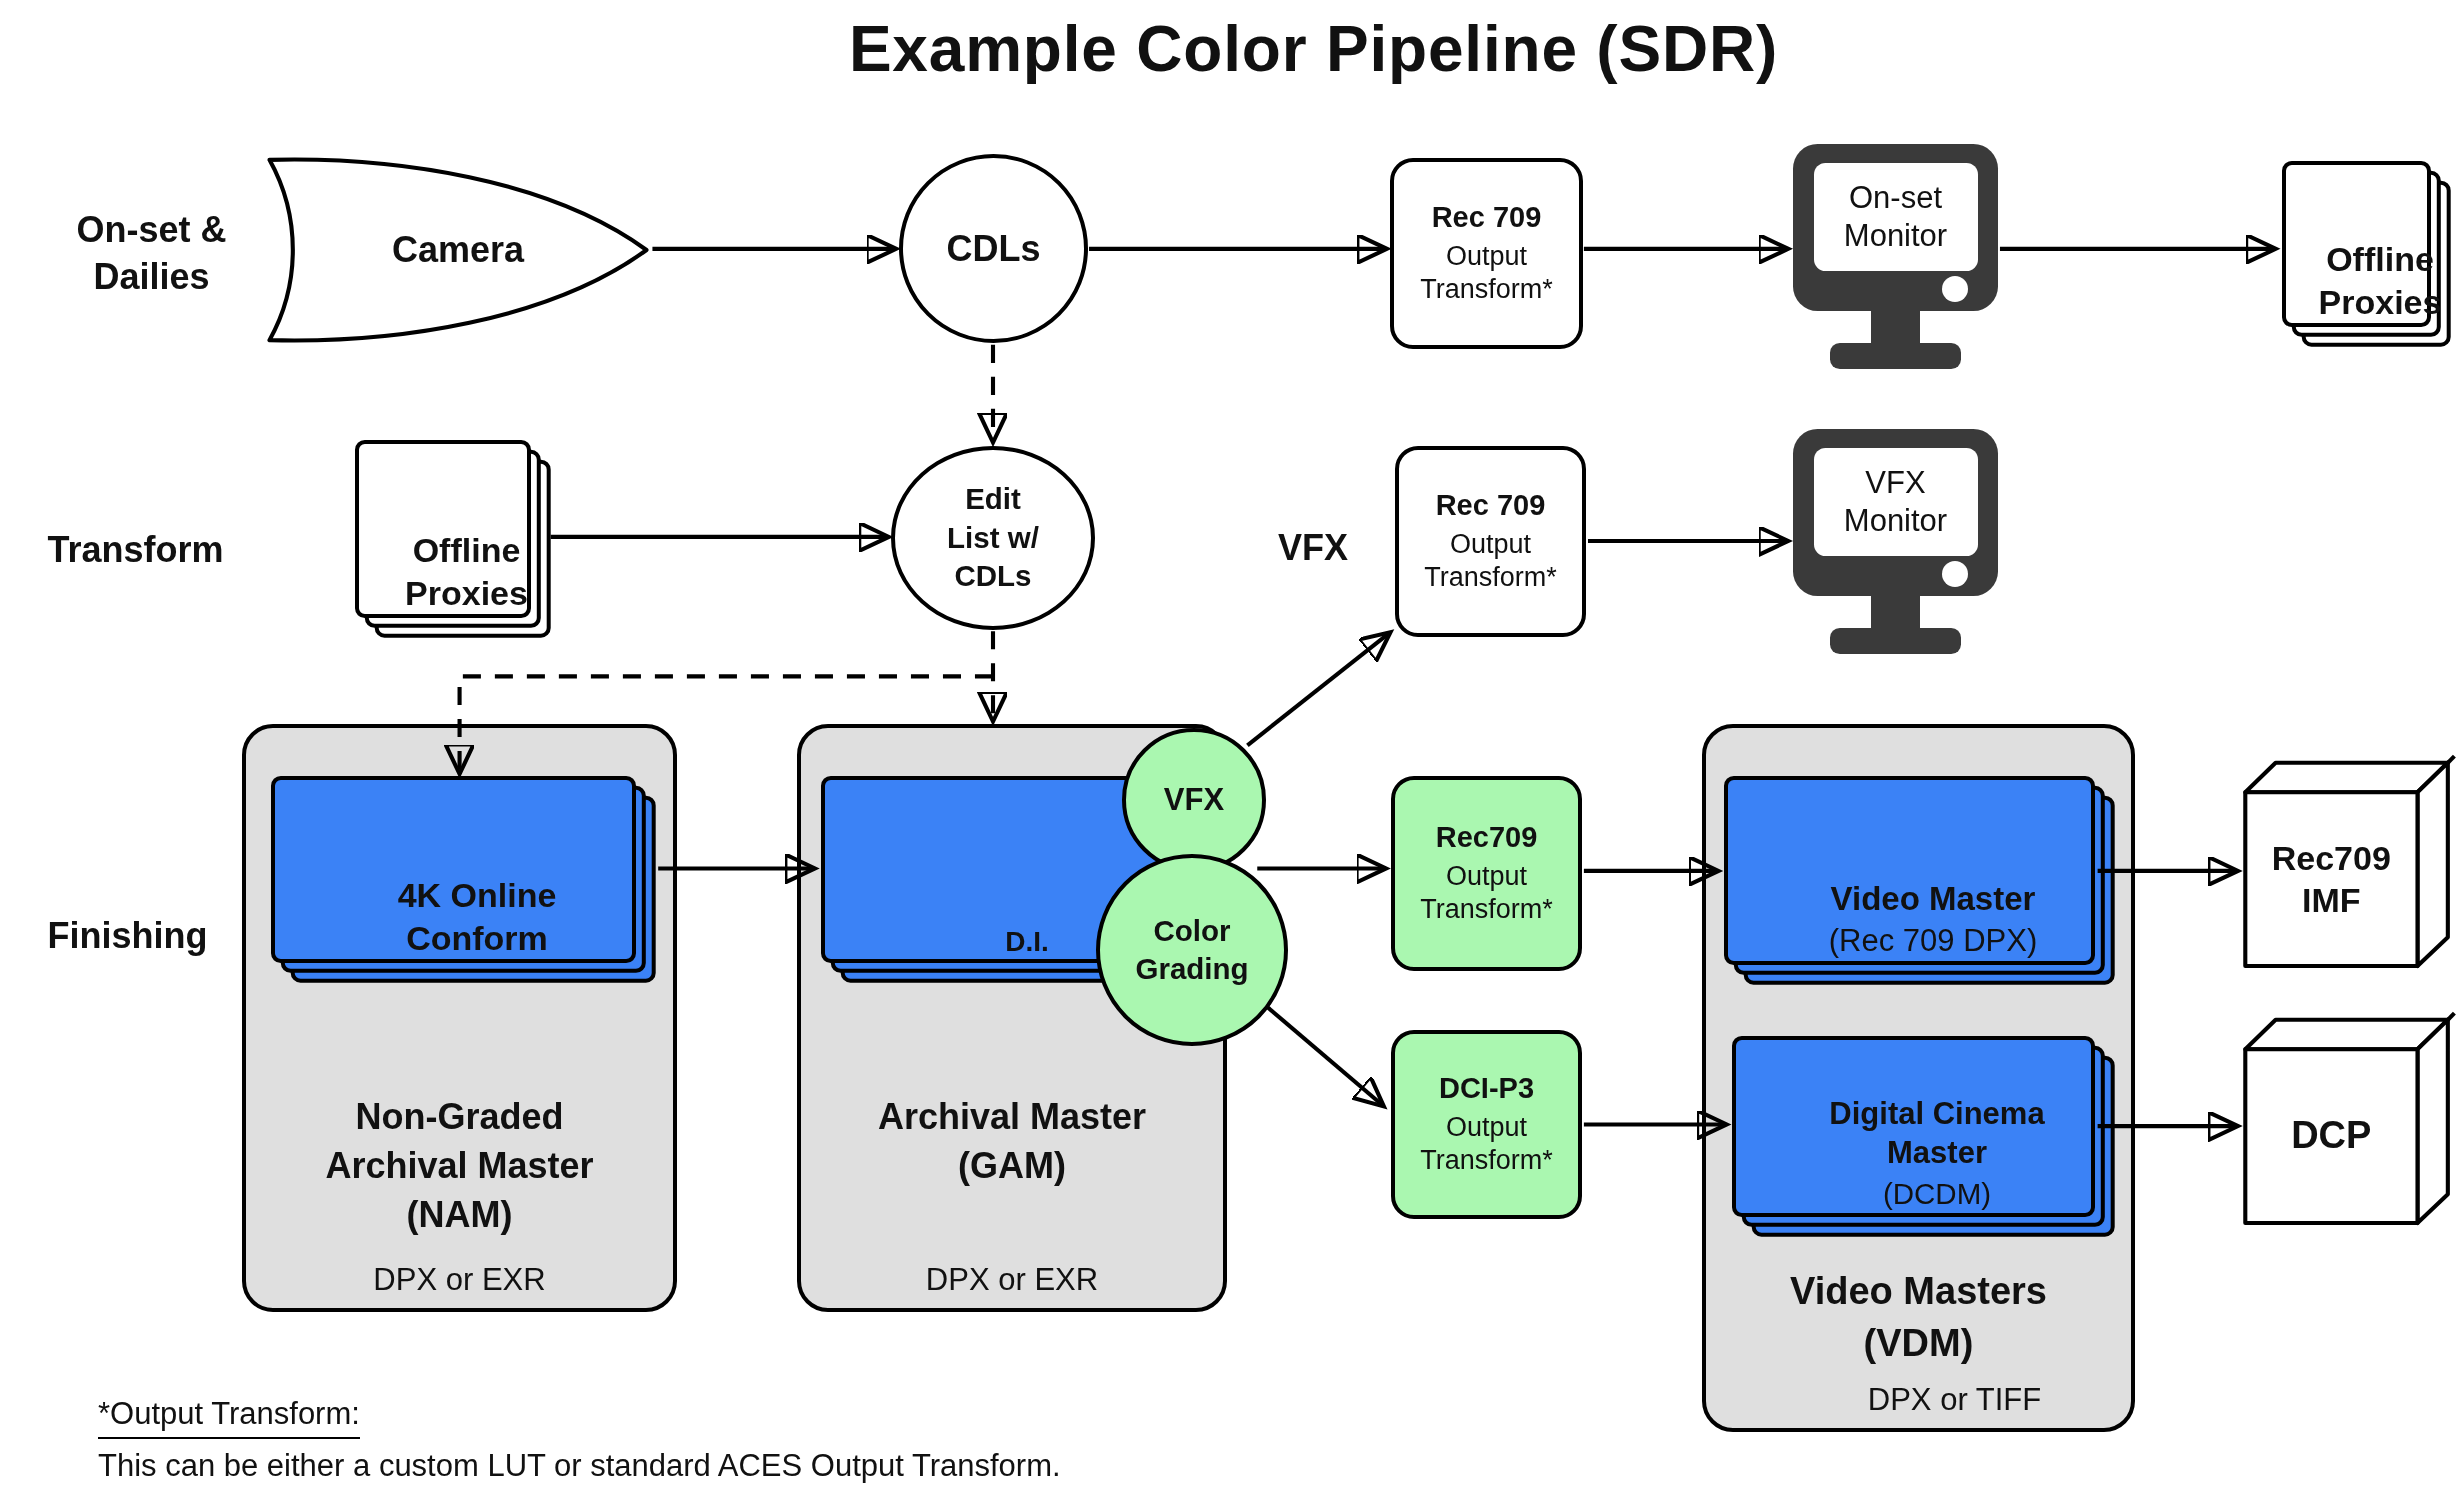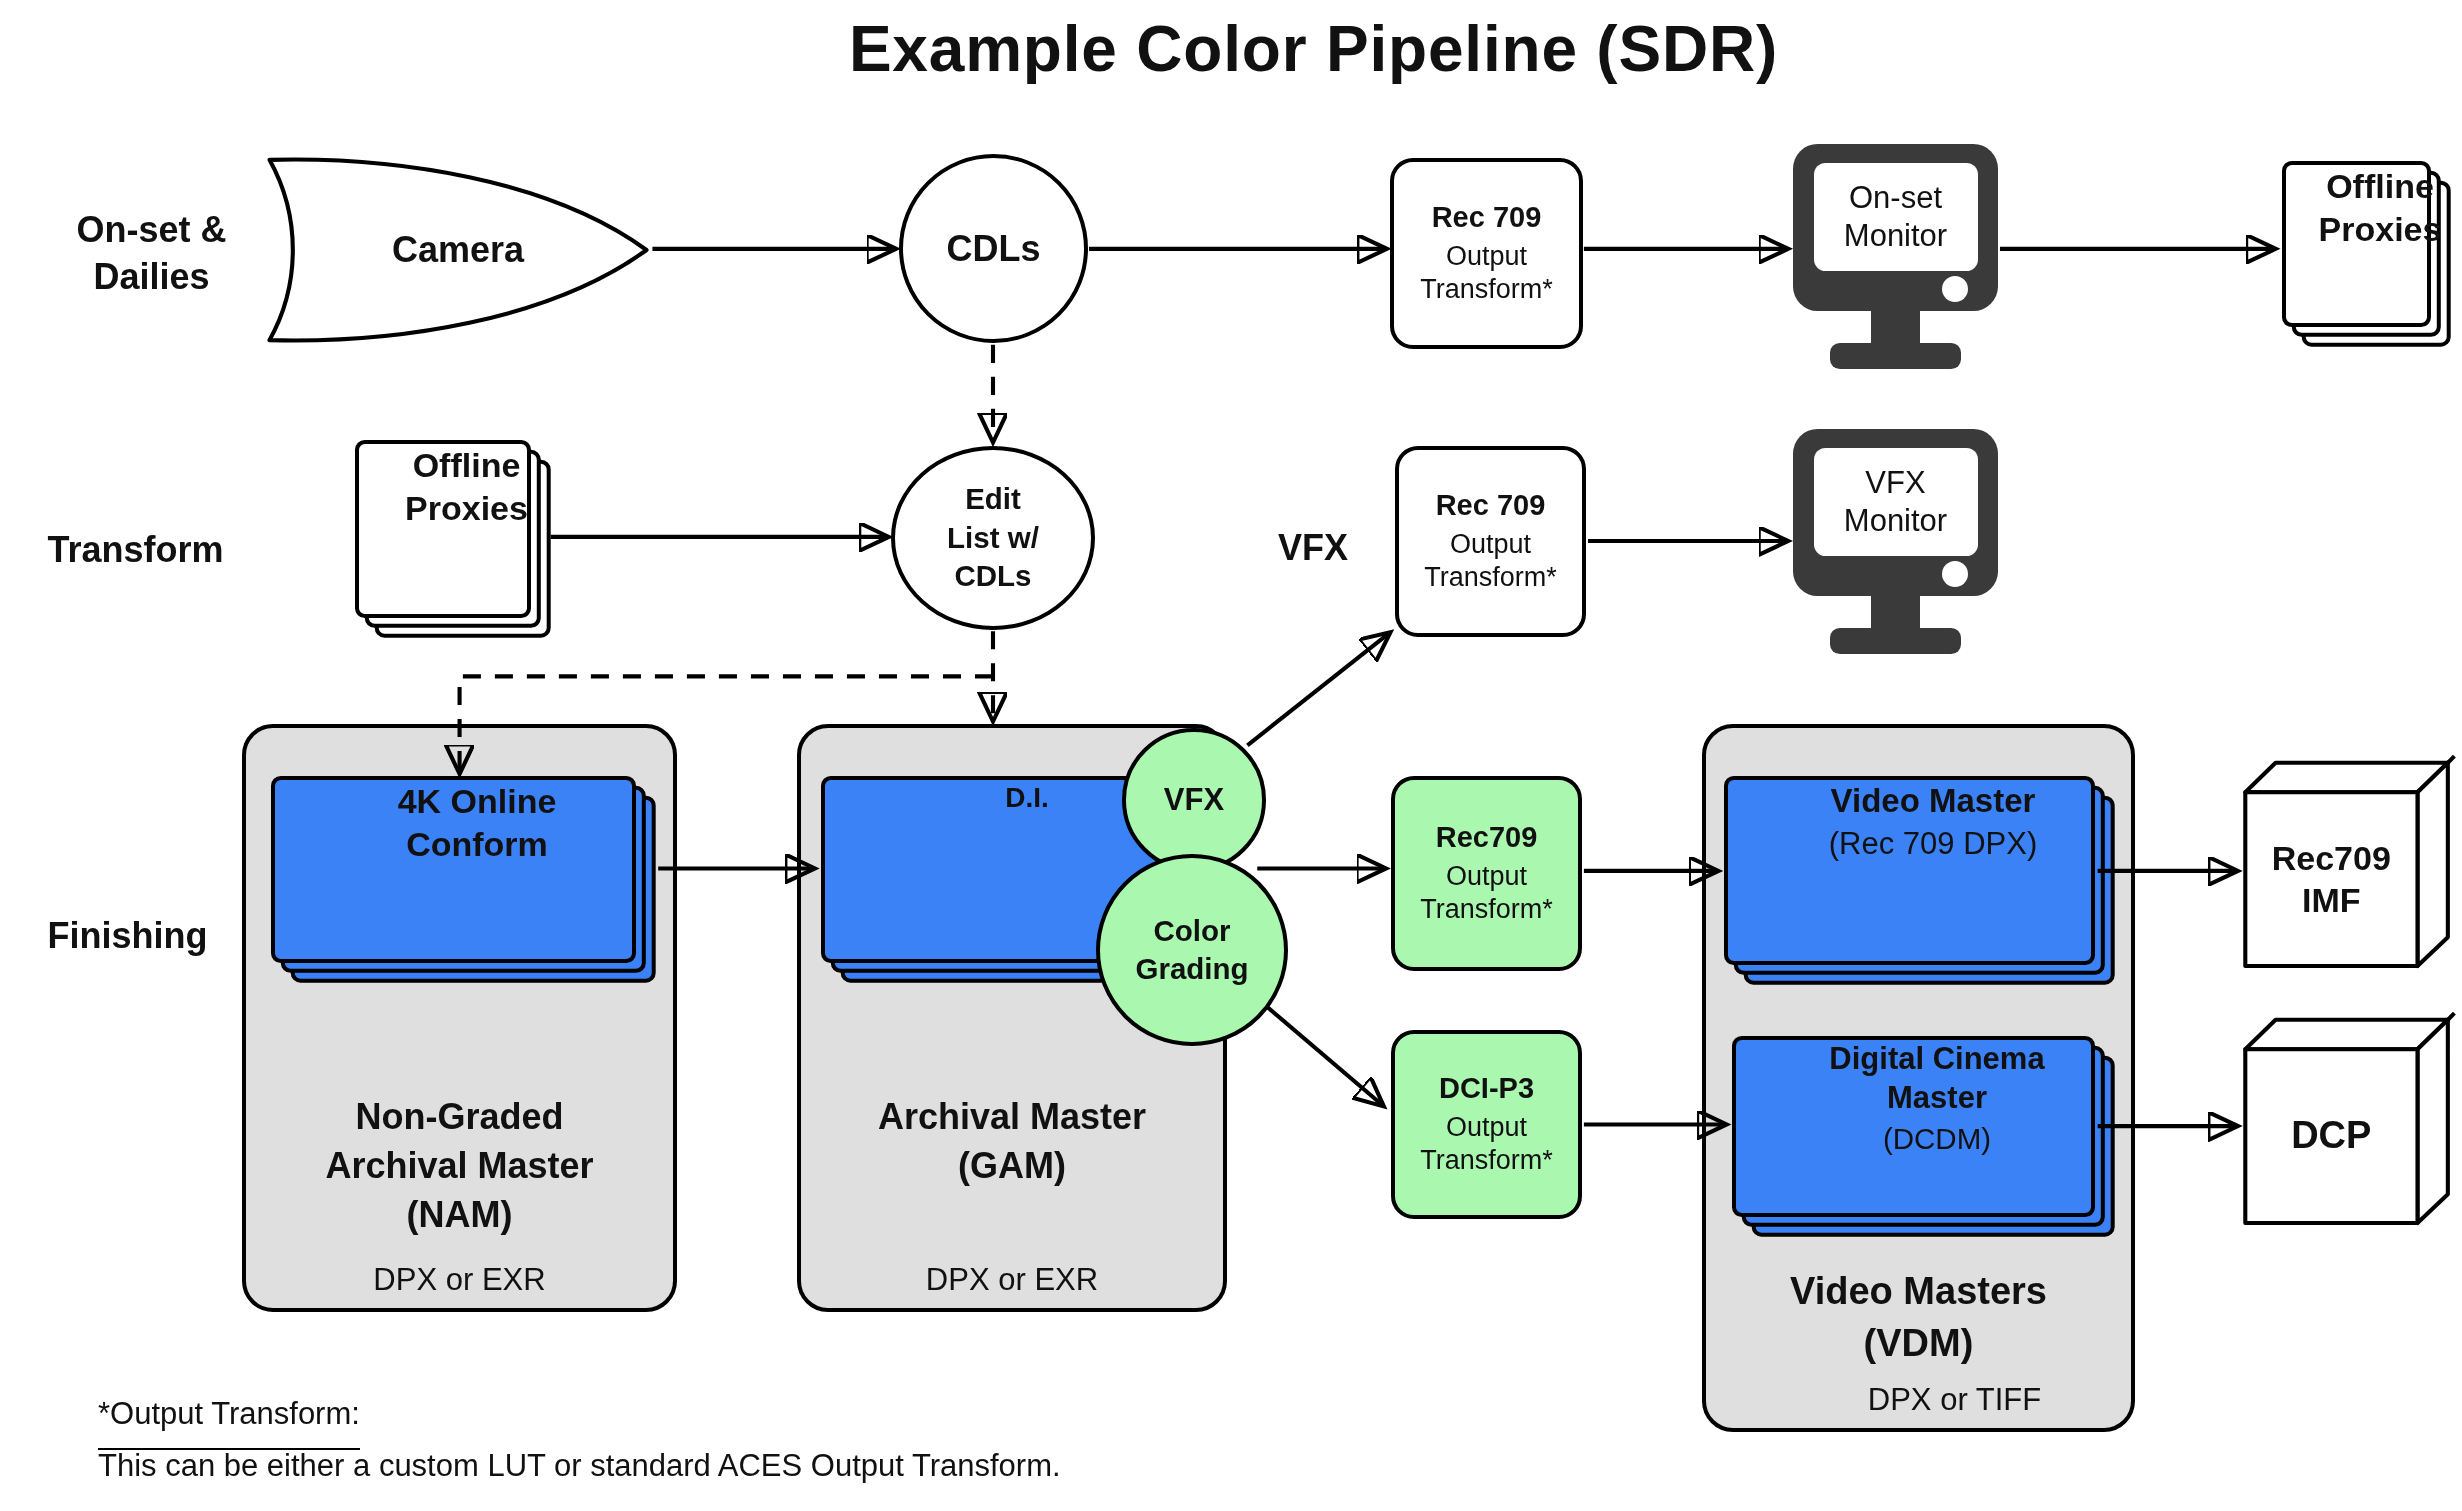--- a/index.html
+++ b/index.html
@@ -28,21 +28,21 @@
   .gbox{background:#dfdfdf;border:4.1px solid #000;border-radius:31px;z-index:1;}
   .gtitle{font-size:36px;font-weight:bold;line-height:1.36;text-align:center;z-index:2;}
   .gformat{font-size:31px;font-weight:400;text-align:center;z-index:2;}
 
   
   .stack{z-index:2;}
   .stack .layer{position:absolute;left:0;top:0;width:100%;height:100%;
     border:4.1px solid #000;border-radius:9.8px;box-sizing:border-box;}
   .stack .l2{transform:translate(19.7px,19.7px);}
   .stack .l1{transform:translate(9.8px,9.8px);}
-  .stack .front{display:flex;flex-direction:column;align-items:center;justify-content:flex-start;text-align:center;padding-left:47px;}
+  .stack .front{display:flex;flex-direction:column;align-items:center;justify-content:flex-end;text-align:center;padding-left:47px;}
   .stack .st{font-size:34px;font-weight:bold;line-height:1.25;}
   .stack .ss{font-size:31px;font-weight:400;line-height:1.25;margin-top:3.3px;}
   .stack.white .layer{background:#fff;}
   .stack.greenpages .layer{background:#3b82f6;}
 
   
   .monitor{z-index:5;}
   .monitor .mbody{position:absolute;left:0;top:0;width:205px;height:167px;background:#3a3a3a;border-radius:24.6px;}
   .monitor .mscreen{position:absolute;left:20.5px;top:19px;width:164px;height:108px;background:#fff;border-radius:11.5px;
     display:flex;align-items:center;justify-content:center;text-align:center;font-size:31px;line-height:1.22;}
@@ -61,21 +61,21 @@
   .wires{position:absolute;left:0;top:0;z-index:3;pointer-events:none;}
   .wires line,.wires path{stroke:#000;stroke-width:5;fill:none;}
   .wires .dash{stroke-dasharray:22 17;}
 
   .camera-shape{z-index:5;}
   .camera-shape svg{position:absolute;left:0;top:0;}
   .camera-label{position:absolute;left:0;top:0;width:394px;height:200px;
     display:flex;align-items:center;justify-content:center;font-size:36px;font-weight:bold;}
 
   .footnote{font-size:31px;line-height:1.3;}
-  .footnote .uh{border-bottom:2.5px solid #000;padding-bottom:17px;}
+  .footnote .uh{border-bottom:2.5px solid #000;padding-bottom:6px;}
 
   .edl{font-size:29.5px;font-weight:600;line-height:1.3;}
   .edl span{display:block;}
 </style>
 </head>
 <body>
 
 <div class="abs title" style="left:739px;top:11.5px;width:1149px;">Example Color Pipeline (SDR)</div>
 
 <div class="abs rowlabel" style="left:45px;top:207px;width:213px;">On-set &amp; Dailies</div>

